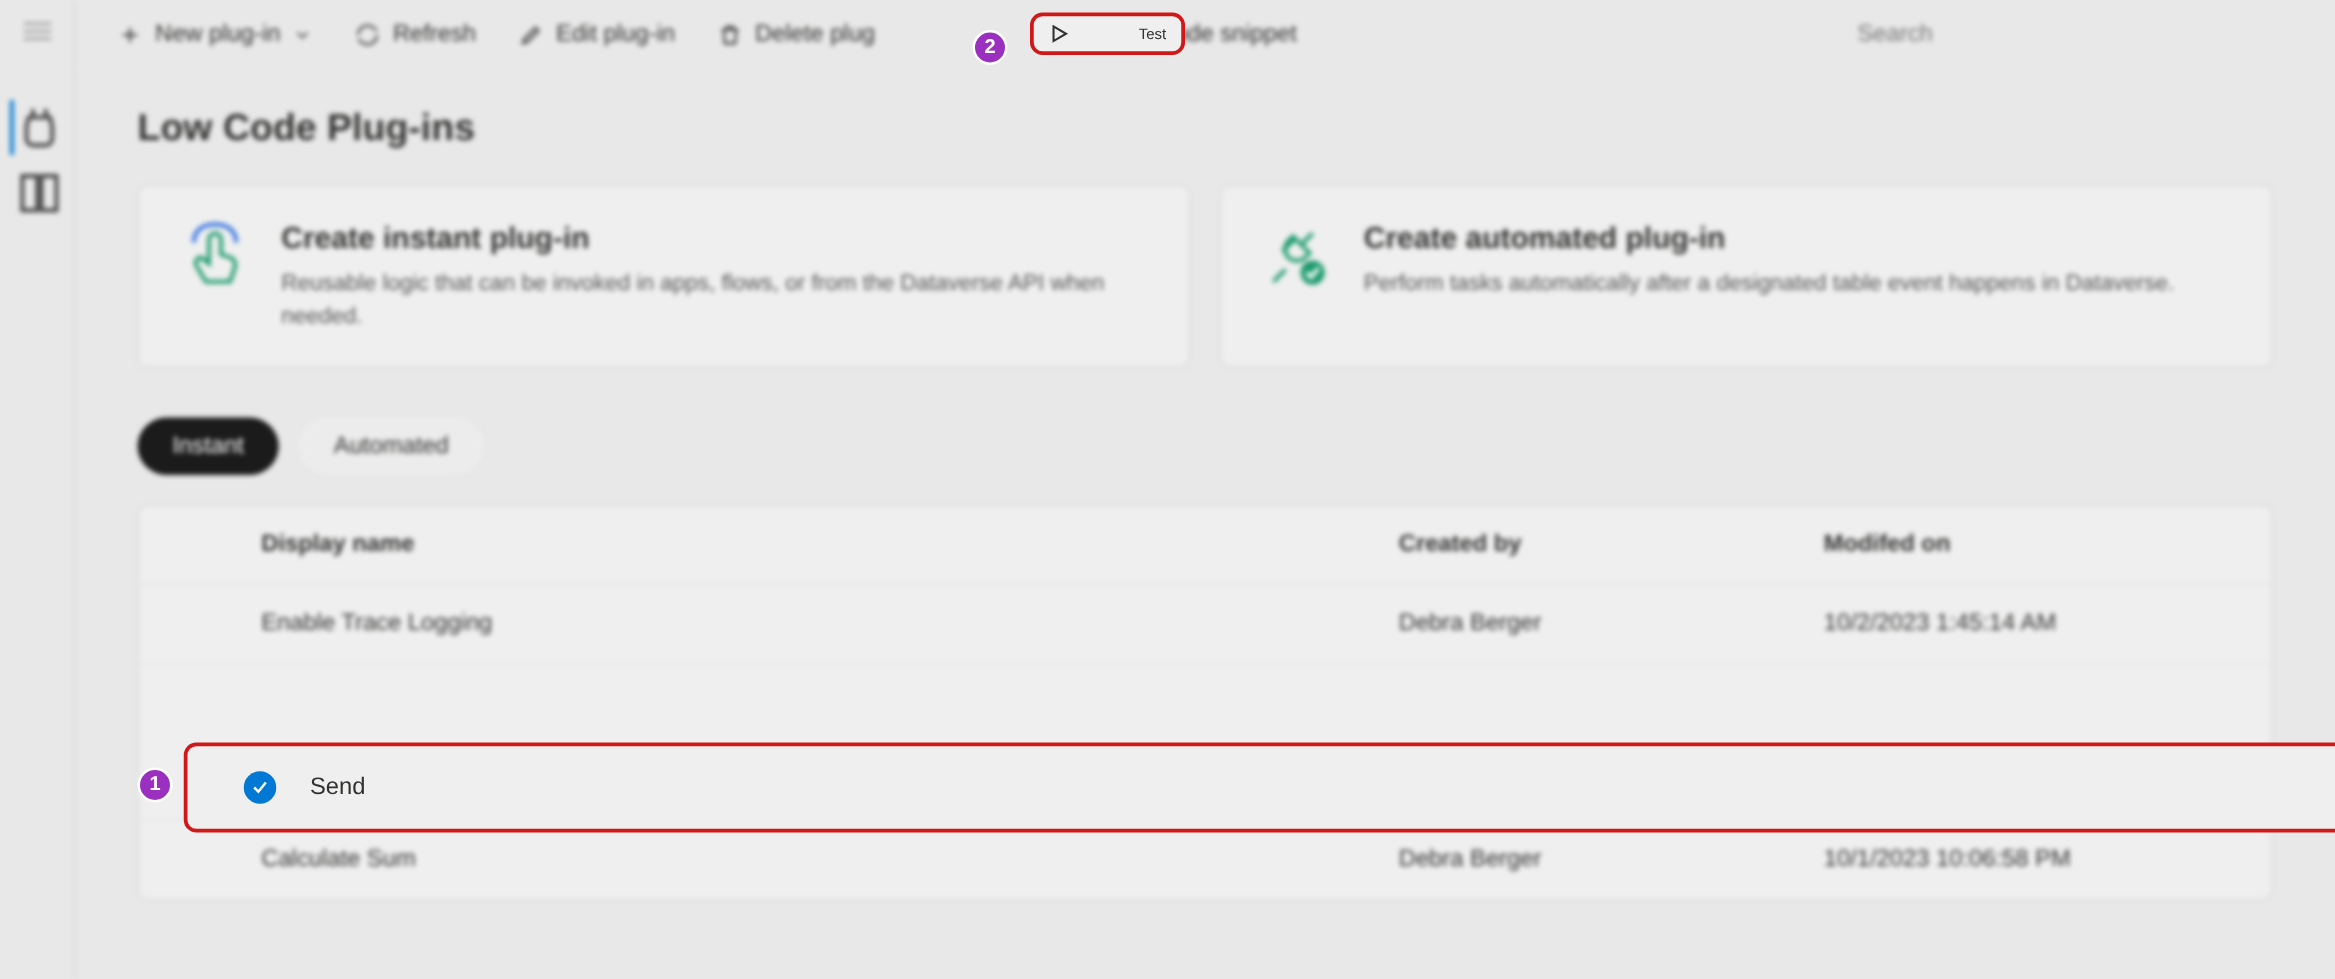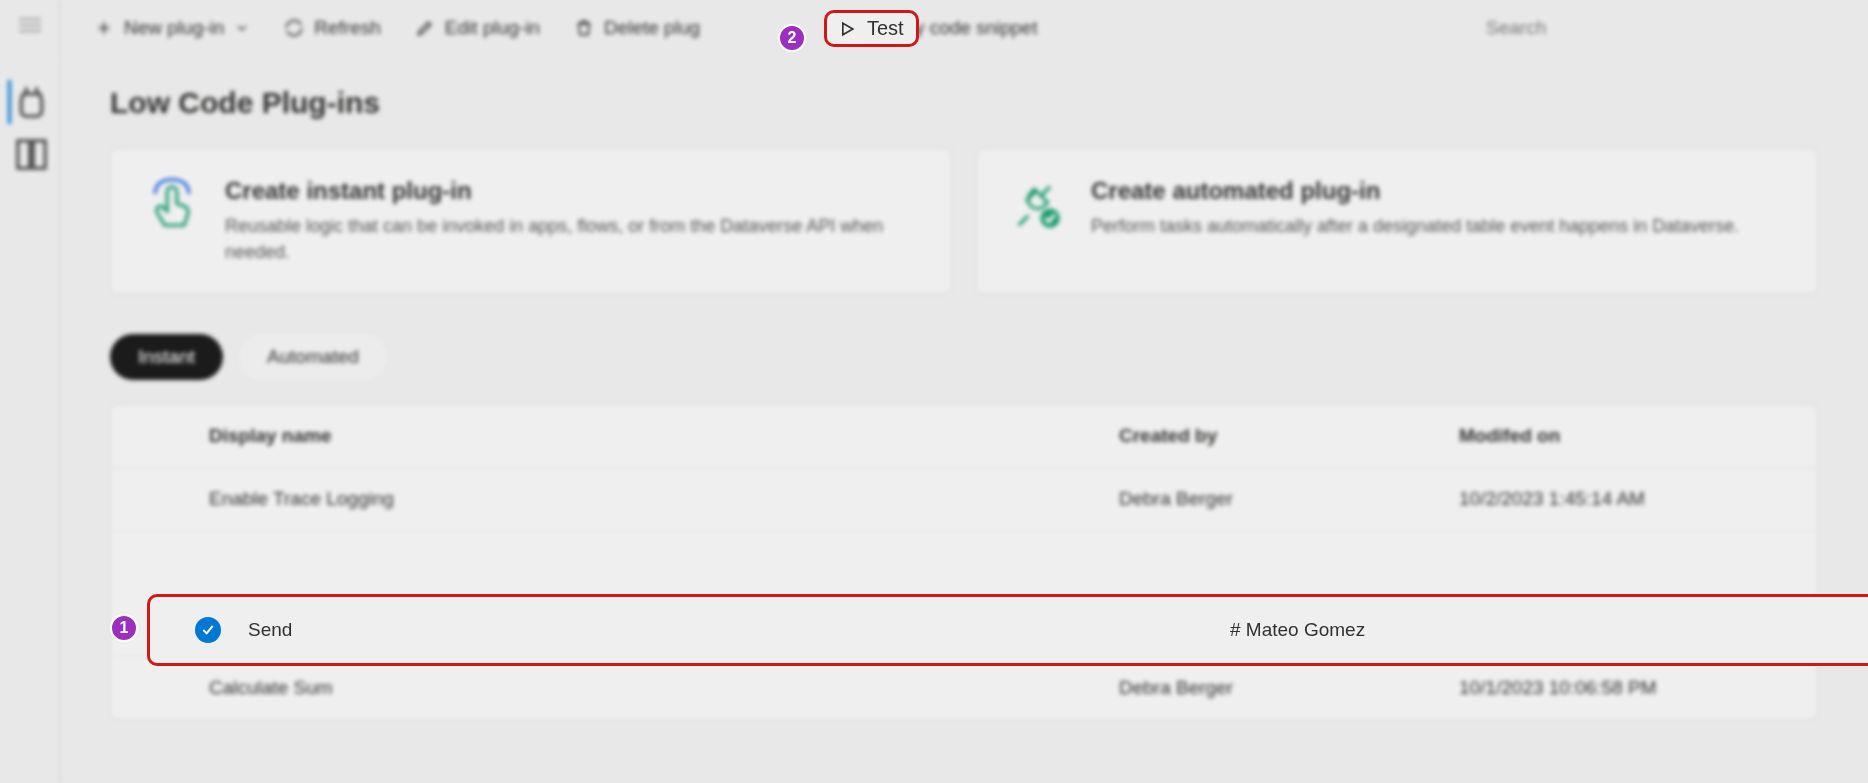--- a/index.html
+++ b/index.html
@@ -229,37 +229,36 @@
       </div>
     </div>
   </div>
 </div>
 
 <div class="sharp-layer" style="left:824px;top:10px;">
   <div class="test-btn-wrap">
     <svg viewBox="0 0 24 24" width="20" height="20" stroke="#323130" stroke-width="2" fill="none">
         <path d="M7 5l12 7-12 7V5z"></path>
       </svg>
-    <span style="font-size:20px;">Test</span>
+    <span style="font-size:12px;margin-left:44px;">Test</span>
   </div>
 </div>
 
 <div class="callout" style="left:778px;top:24px;">
   <span>2</span>
 </div>
 
 <div class="sharp-layer" style="left:147px;top:594px;width:1784px;">
   <div class="grid-row" style="background:#efefef;border:3px solid #d01818;border-radius:10px;padding:20px 18px;">
     <div style="display:flex;justify-content:center;">
       <div class="check-circle">
         <svg viewBox="0 0 24 24" stroke="currentColor" stroke-width="3" fill="none">
             <path d="M5 12l5 5 9-11"></path>
           </svg>
       </div>
     </div>
     <div style="font-size:19px;">Send</div>
-    <div style="font-size:19px;"># Mateo Gomez</div>
   </div>
 </div>
 
 <div class="callout" style="left:110px;top:614px;">
   <span>1</span>
 </div>
 
 </body></html>

